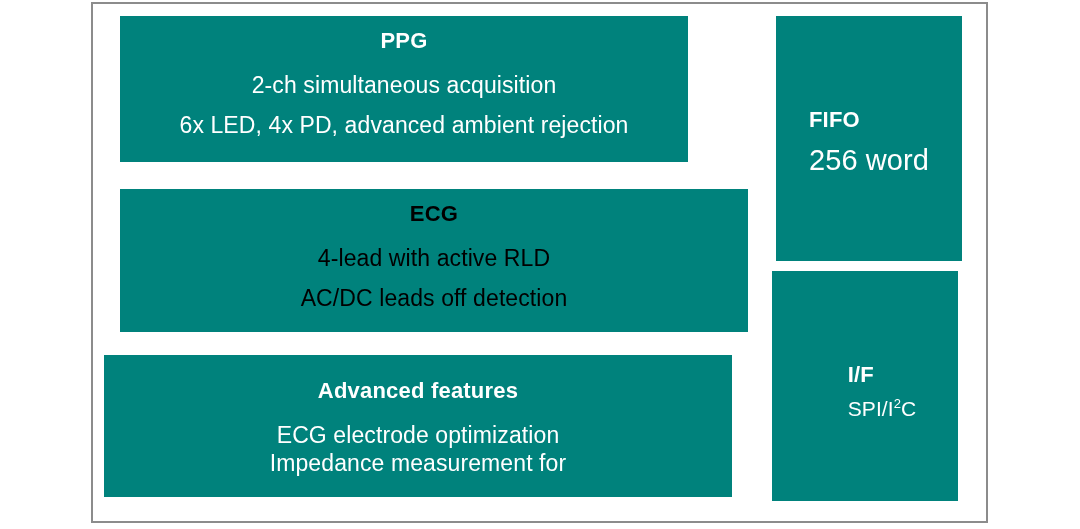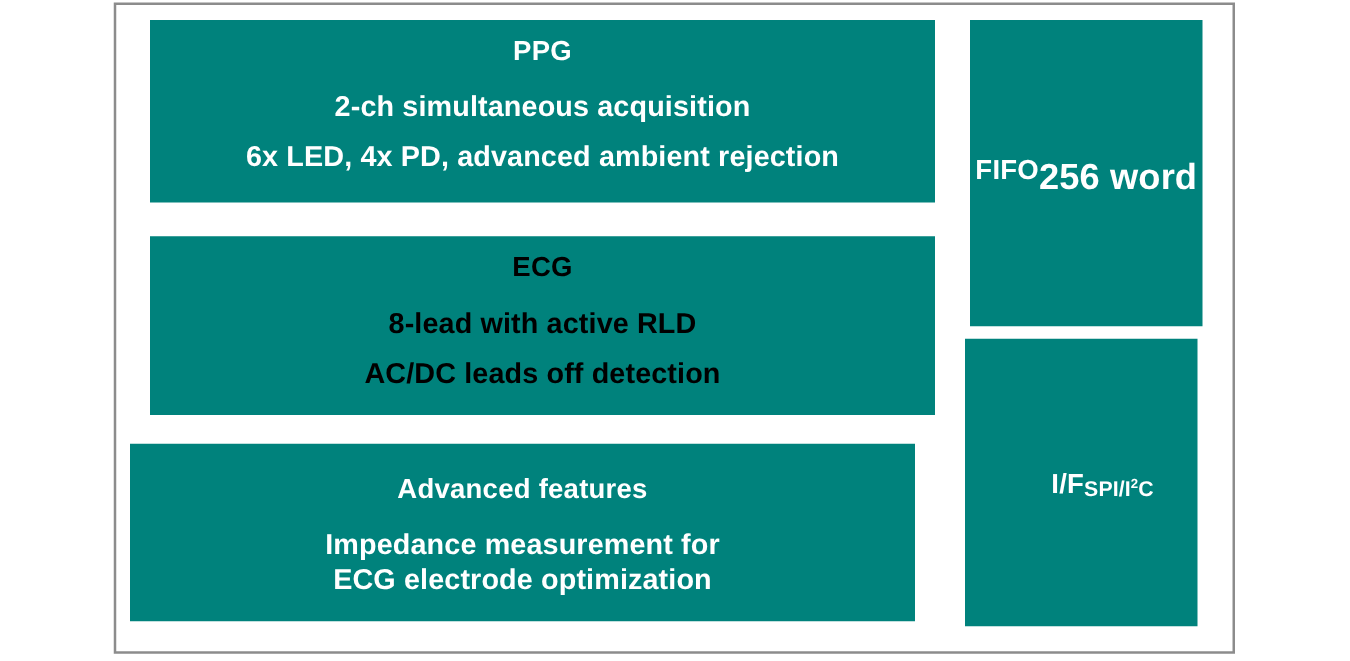--- a/index.html
+++ b/index.html
@@ -43,21 +43,21 @@
     align-items: center;
     justify-content: center;
     text-align: center;
     overflow: hidden;
   }
 
   
   .block-ppg {
     left: 120px;
     top: 16px;
-    width: 628px;
+    width: 568px;
     height: 146px;
     padding-top: 6px;
   }
   .block-ecg {
     left: 120px;
     top: 189px;
     width: 628px;
     height: 143px;
     padding-top: 4px;
   }
@@ -84,21 +84,21 @@
     padding-left: 34px;
   }
 
   .block-title {
     font-weight: bold;
     font-size: 22px;
     line-height: 1.1;
     letter-spacing: 0.2px;
   }
   .block-line {
-    font-weight: bold;
+    font-weight: normal;
     font-size: 23px;
     line-height: 1.12;
     letter-spacing: 0.1px;
     white-space: nowrap;
   }
 
   
   .block-ppg .block-title { margin-bottom: 20px; }
   .block-ppg .block-line  { margin-bottom: 14px; }
   .block-ppg .block-line:last-child { margin-bottom: 16px; }
@@ -110,27 +110,27 @@
   .block-adv .block-title { margin-bottom: 20px; }
   .block-adv .block-line  { margin-bottom: 2px; }
   .block-adv .block-line:last-child { margin-bottom: 0; }
 
   
   .block-fifo .block-title { font-size: 22px; margin-bottom: 12px; }
   .block-fifo .block-line  { font-size: 29px; }
   .block-fifo .text-group  { margin-top: 8px; }
 
   .block-if .block-title { font-size: 22px; margin-bottom: 10px; }
-  .block-if .block-line  { font-size: 17px; }
+  .block-if .block-line  { font-size: 21px; }
   .block-if .text-group  { margin-top: 12px; }
 
   .text-group {
     display: flex;
-    flex-direction: row;
-    align-items: center;
+    flex-direction: column;
+    align-items: flex-start;
   }
 
   sup {
     font-size: 0.62em;
     vertical-align: super;
     line-height: 0;
   }
 </style>
 </head>
 <body>
@@ -140,28 +140,28 @@
   <div class="diagram-frame" style="border-color: rgb(140, 140, 140);"></div>
 
   <div class="block block-ppg" style="background: rgb(0, 130, 124); color: rgb(255, 255, 255);">
     <div class="block-title">PPG</div>
     <div class="block-line">2-ch simultaneous acquisition</div>
     <div class="block-line">6x LED, 4x PD, advanced ambient rejection</div>
   </div>
 
   <div class="block block-ecg" style="background: rgb(0, 130, 124); color: #000000;">
     <div class="block-title">ECG</div>
-    <div class="block-line">8-lead with active RLD</div>
+    <div class="block-line">4-lead with active RLD</div>
     <div class="block-line">AC/DC leads off detection</div>
   </div>
 
   <div class="block block-adv" style="background: rgb(0, 130, 124); color: rgb(255, 255, 255);">
     <div class="block-title">Advanced features</div>
+    <div class="block-line">ECG electrode optimization</div>
     <div class="block-line">Impedance measurement for</div>
-    <div class="block-line">ECG electrode optimization</div>
   </div>
 
   <div class="block block-fifo" style="background: rgb(0, 130, 124); color: rgb(255, 255, 255);">
     <div class="text-group">
       <div class="block-title">FIFO</div>
       <div class="block-line">256 word</div>
     </div>
   </div>
 
   <div class="block block-if" style="background: rgb(0, 130, 124); color: rgb(255, 255, 255);">

